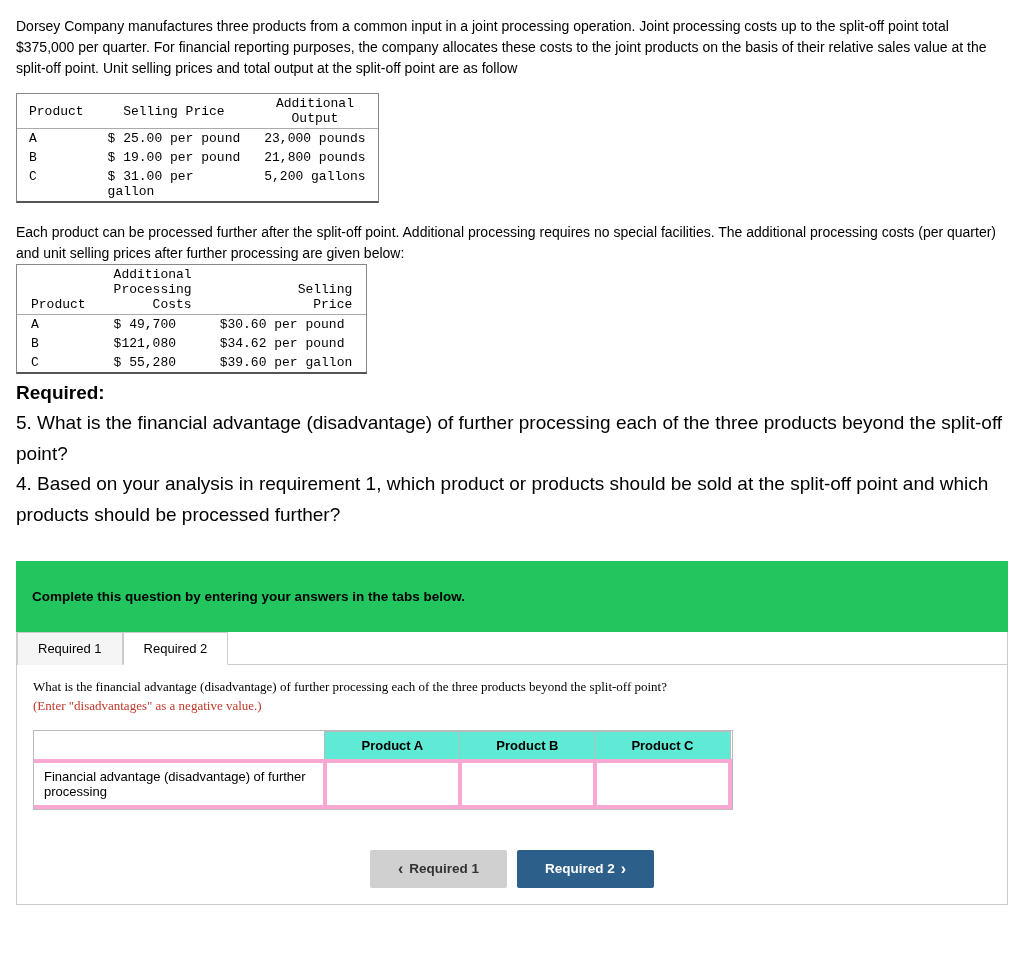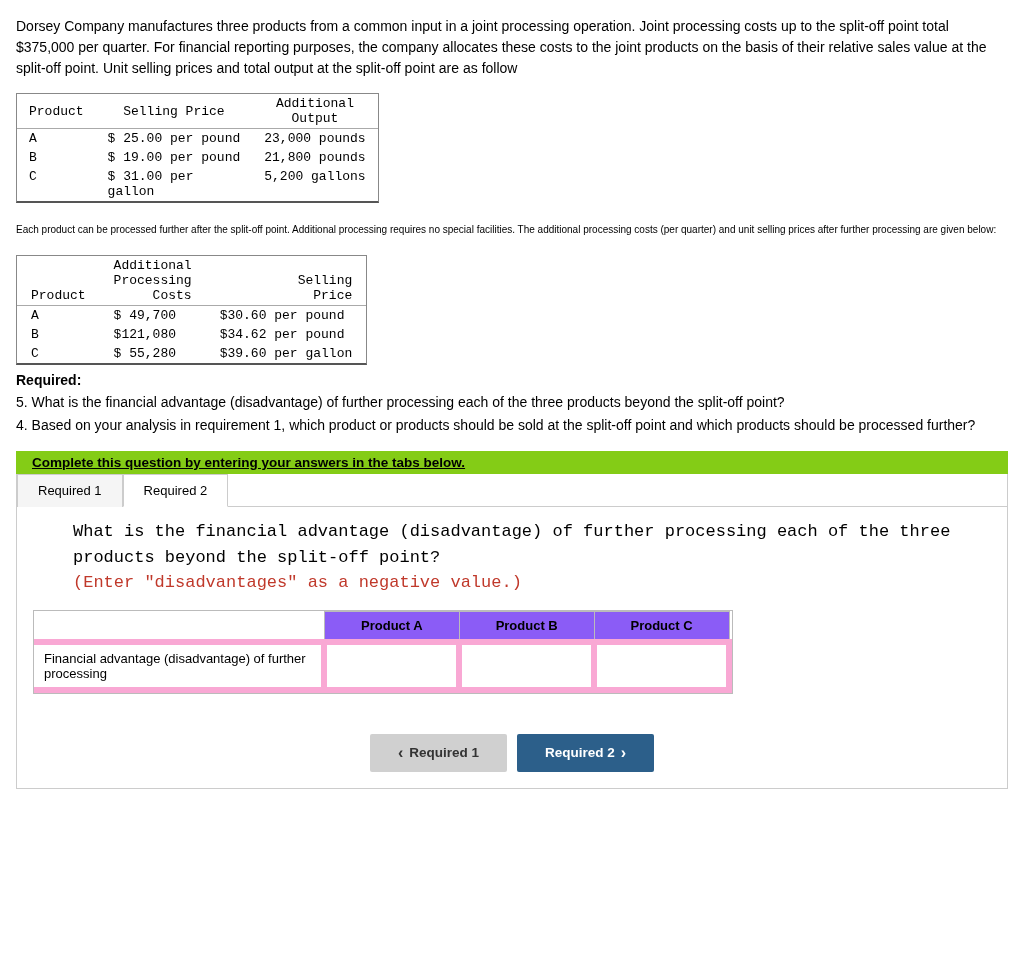--- a/index.html
+++ b/index.html
@@ -55,42 +55,42 @@
     }
 
     .table2 thead th {
       text-align: right;
       font-weight: normal;
       vertical-align: bottom;
     }
 
     .mid-text {
       font-family: Arial, sans-serif;
-      font-size: 10px;
+      font-size: 14px;
       line-height: 1.5;
-      margin-bottom: 18px;
+      margin-bottom: 0;
     }
 
     .required-section {
       font-family: Arial, sans-serif;
-      font-size: 14px;
+      font-size: 19px;
       line-height: 1.6;
+      margin-bottom: 16px;
     }
 
     .required-section strong {
       font-weight: bold;
     }
 
     .complete-box {
-      background: #84cc16;
-      padding: 4px 16px;
+      background: #22c55e;
+      padding: 28px 16px;
       margin-bottom: 0;
       font-family: Arial, sans-serif;
       font-size: 13.5px;
-      text-decoration: underline;
     }
 
     .tabs-area {
       border: 1px solid #ccc;
       border-top: none;
     }
 
     .tabs-row {
       display: flex;
       border-bottom: 1px solid #ccc;
@@ -114,25 +114,24 @@
       font-weight: normal;
       z-index: 1;
     }
 
     .tab-content {
       padding: 12px 16px;
       background: #fff;
     }
 
     .question-text {
-      font-family: Liberation Mono, monospace;
-      font-size: 17px;
+      font-family: Liberation Serif, serif;
+      font-size: 13px;
       line-height: 1.5;
       margin-bottom: 14px;
-      margin-left: 40px;
     }
 
     .question-text .note {
       color: #c0392b;
     }
 
     
     .answer-table-wrapper {
       border: 1px solid #bbb;
       display: inline-block;
@@ -140,35 +139,35 @@
     }
 
     .answer-table {
       width: 100%;
       border-collapse: collapse;
       font-family: Arial, sans-serif;
       font-size: 13px;
     }
 
     .answer-table thead th {
-      background: #8b5cf6;
+      background: #5eead4;
       border: 1px solid #bbb;
       padding: 6px 14px;
       text-align: center;
       font-weight: bold;
     }
 
     .answer-table thead th:first-child {
       background: transparent;
       border: none;
       border-right: 1px solid #bbb;
     }
 
     .answer-table tbody td {
-      border: 6px solid #f9a8d4;
+      border: 4px solid #f9a8d4;
       padding: 6px 10px;
       vertical-align: middle;
     }
 
     .answer-table tbody td:first-child {
       border-left: none;
       width: 280px;
     }
 
     .answer-table tbody td.input-cell {

